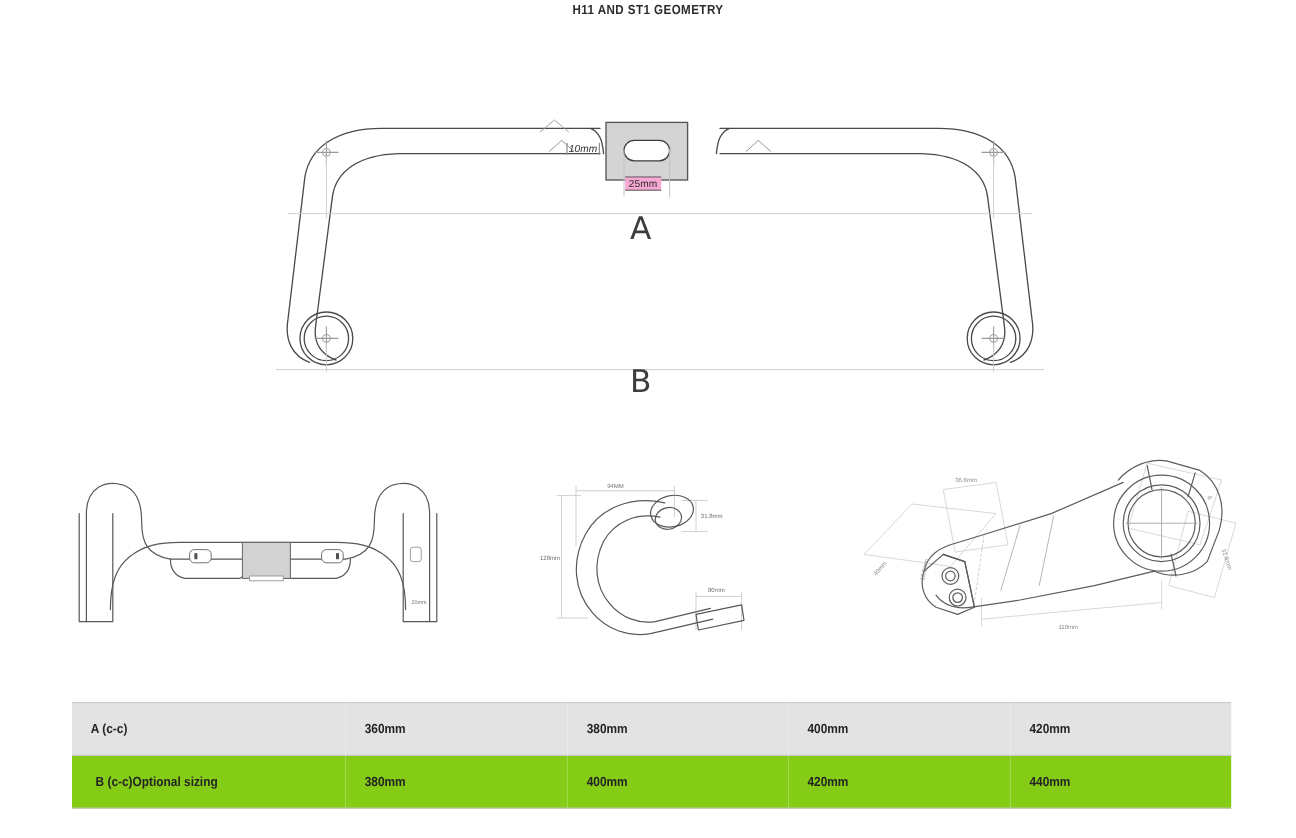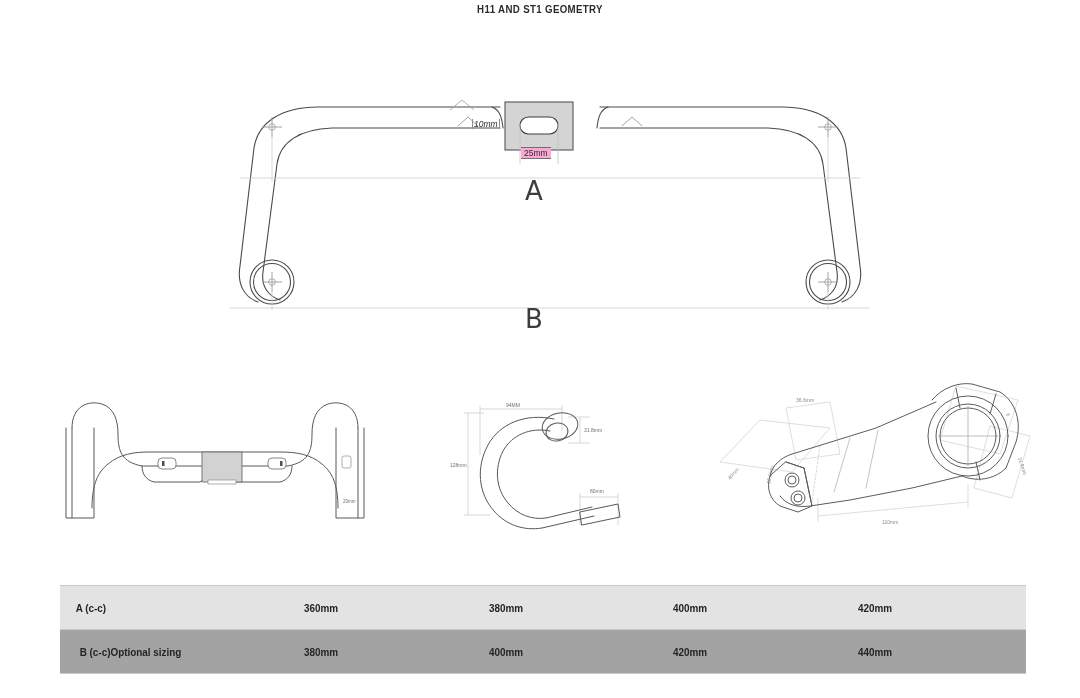--- a/index.html
+++ b/index.html
@@ -86,21 +86,21 @@
   #spec-table tr { height: 44px; }
   #spec-table td {
     padding: 0 0 0 14px;
     border-top: 1px solid #c9c9c9;
     border-bottom: 1px solid #c9c9c9;
     font-weight: bold;
     transform-origin: left center;
   }
   #spec-table td span { display: inline-block; transform: scaleX(0.9); }
   #spec-table tr.row-a { background: #e3e3e3; }
-  #spec-table tr.row-b { background: #a3a3a3; }
+  #spec-table tr.row-b { background: #84cc16; }
   #spec-table td.c-label { width: 228px; }
   #spec-table td.c-val   { width: 184px; margin-top: 15px; }
 </style>
 </head>
 <body>
 
 <div id="page">
 
   <div id="page-title">H11 AND ST1 GEOMETRY</div>
 

